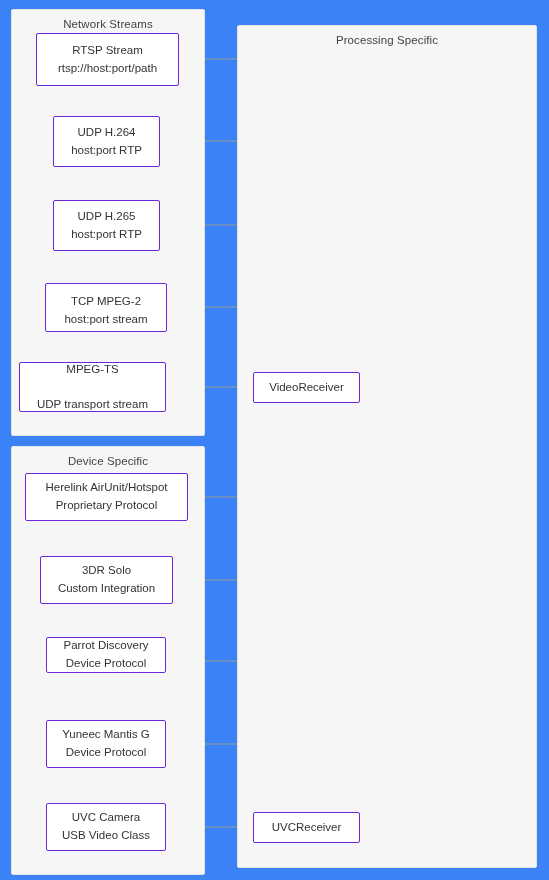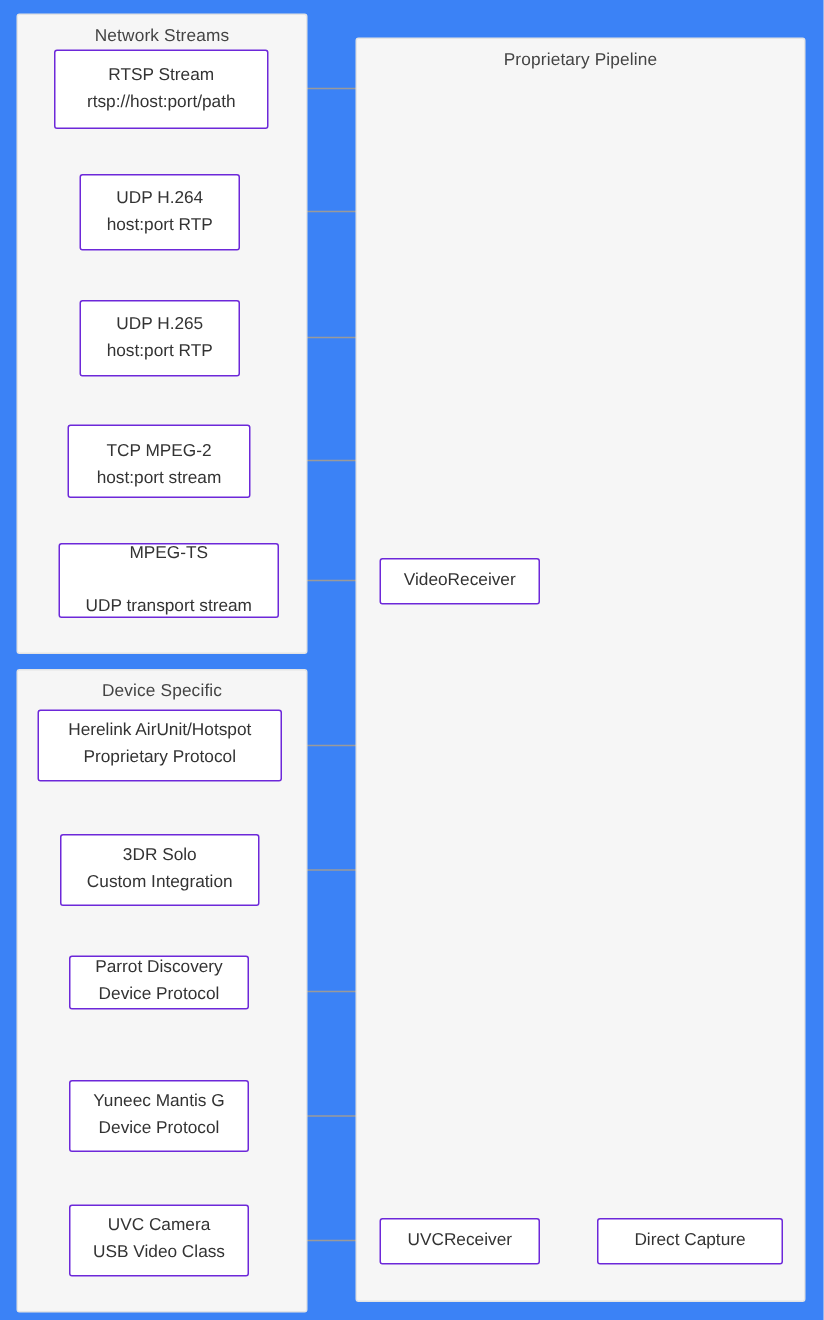--- a/index.html
+++ b/index.html
@@ -109,21 +109,21 @@
 
   <div class="cluster" style="left:11px; top:9px; width:194px; height:427px;">
     <div class="cluster-title">Network Streams</div>
   </div>
 
   <div class="cluster" style="left:11px; top:446px; width:194px; height:429px;">
     <div class="cluster-title">Device Specific</div>
   </div>
 
   <div class="cluster" style="left:237px; top:25px; width:300px; height:843px;">
-    <div class="cluster-title">Proprietary Pipeline</div>
+    <div class="cluster-title">Processing Specific</div>
   </div>
 
   <div class="node" style="left:36px; top:33px; width:143px; height:53px;">
     <span>RTSP Stream</span>
     <span class="l2">rtsp://host:port/path</span>
   </div>
 
   <div class="node" style="left:53px; top:116px; width:107px; height:51px;">
     <span>UDP H.264</span>
     <span class="l2">host:port RTP</span>
@@ -132,21 +132,21 @@
   <div class="node" style="left:53px; top:200px; width:107px; height:51px;">
     <span>UDP H.265</span>
     <span class="l2">host:port RTP</span>
   </div>
 
   <div class="node" style="left:45px; top:283px; width:122px; height:49px;justify-content:flex-end;">
     <span>TCP MPEG-2</span>
     <span class="l2">host:port stream</span>
   </div>
 
-  <div class="node" style="left:39px; top:362px; width:147px; height:50px;gap:17px;">
+  <div class="node" style="left:19px; top:362px; width:147px; height:50px;gap:17px;">
     <span>MPEG-TS</span>
     <span class="l2">UDP transport stream</span>
   </div>
 
   <div class="node" style="left:25px; top:473px; width:163px; height:48px;">
     <span>Herelink AirUnit/Hotspot</span>
     <span class="l2">Proprietary Protocol</span>
   </div>
 
   <div class="node" style="left:40px; top:556px; width:133px; height:48px;">
@@ -171,17 +171,14 @@
 
   <div class="node" style="left:253px; top:372px; width:107px; height:31px;">
     <span>VideoReceiver</span>
   </div>
 
 
   <div class="node" style="left:253px; top:812px; width:107px; height:31px;">
     <span>UVCReceiver</span>
   </div>
 
-  <div class="node" style="left:398px; top:812px; width:124px; height:31px;">
-    <span>Direct Capture</span>
-  </div>
 
 </div>
 
 </body></html>

